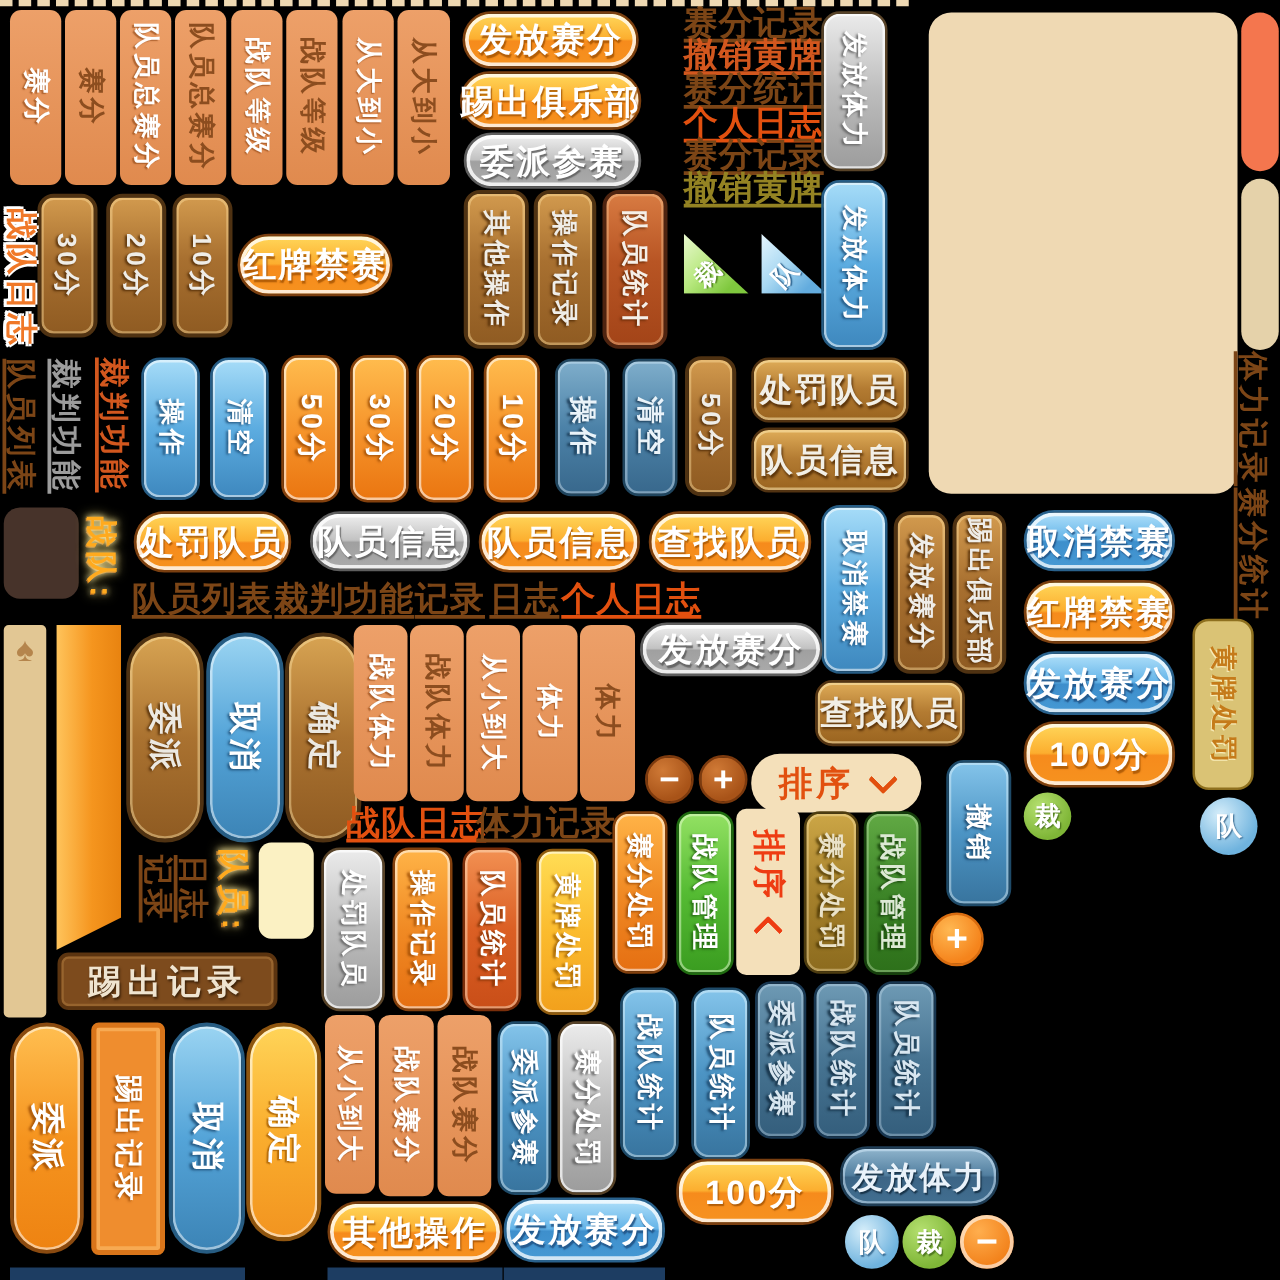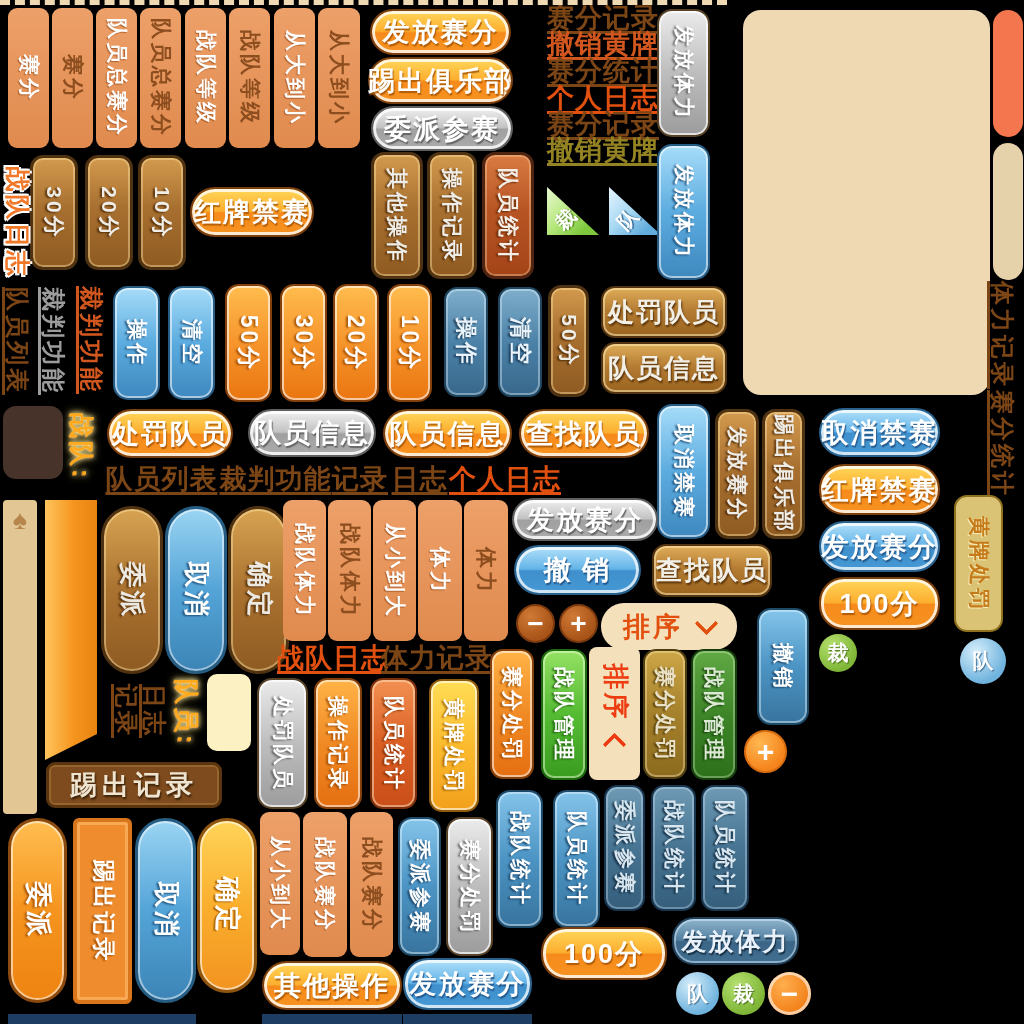--- a/index.html
+++ b/index.html
@@ -359,23 +359,20 @@
     </div>
     <div class="sp link c-brown" style="left: 392px; top: 465px; width: 55px; height: 28px;">
       <span class="txt">日志</span>
     </div>
     <div class="sp link c-red" style="left: 450px; top: 465px; width: 110px; height: 28px;">
       <span class="txt">个人日志</span>
     </div>
     <div class="sp btngr" style="left: 512px; top: 498px; width: 146px; height: 43px;">
       <span class="txt">发放赛分</span>
     </div>
-    <div class="sp btnbl" style="left: 514px; top: 545px; width: 127px; height: 50px;">
-      <span class="txt">撤 销</span>
-    </div>
     <div class="sp btnbz" style="left: 652px; top: 544px; width: 120px; height: 53px;">
       <span class="txt">查找队员</span>
     </div>
     <div class="sp circdk" style="left: 516px; top: 604px; width: 39px; height: 39px;">
       <span class="txt">−</span>
     </div>
     <div class="sp circdk" style="left: 559px; top: 604px; width: 39px; height: 39px;">
       <span class="txt">+</span>
     </div>
     <div class="sp beigeh" style="left: 601px; top: 603px; width: 136px; height: 47px;">

